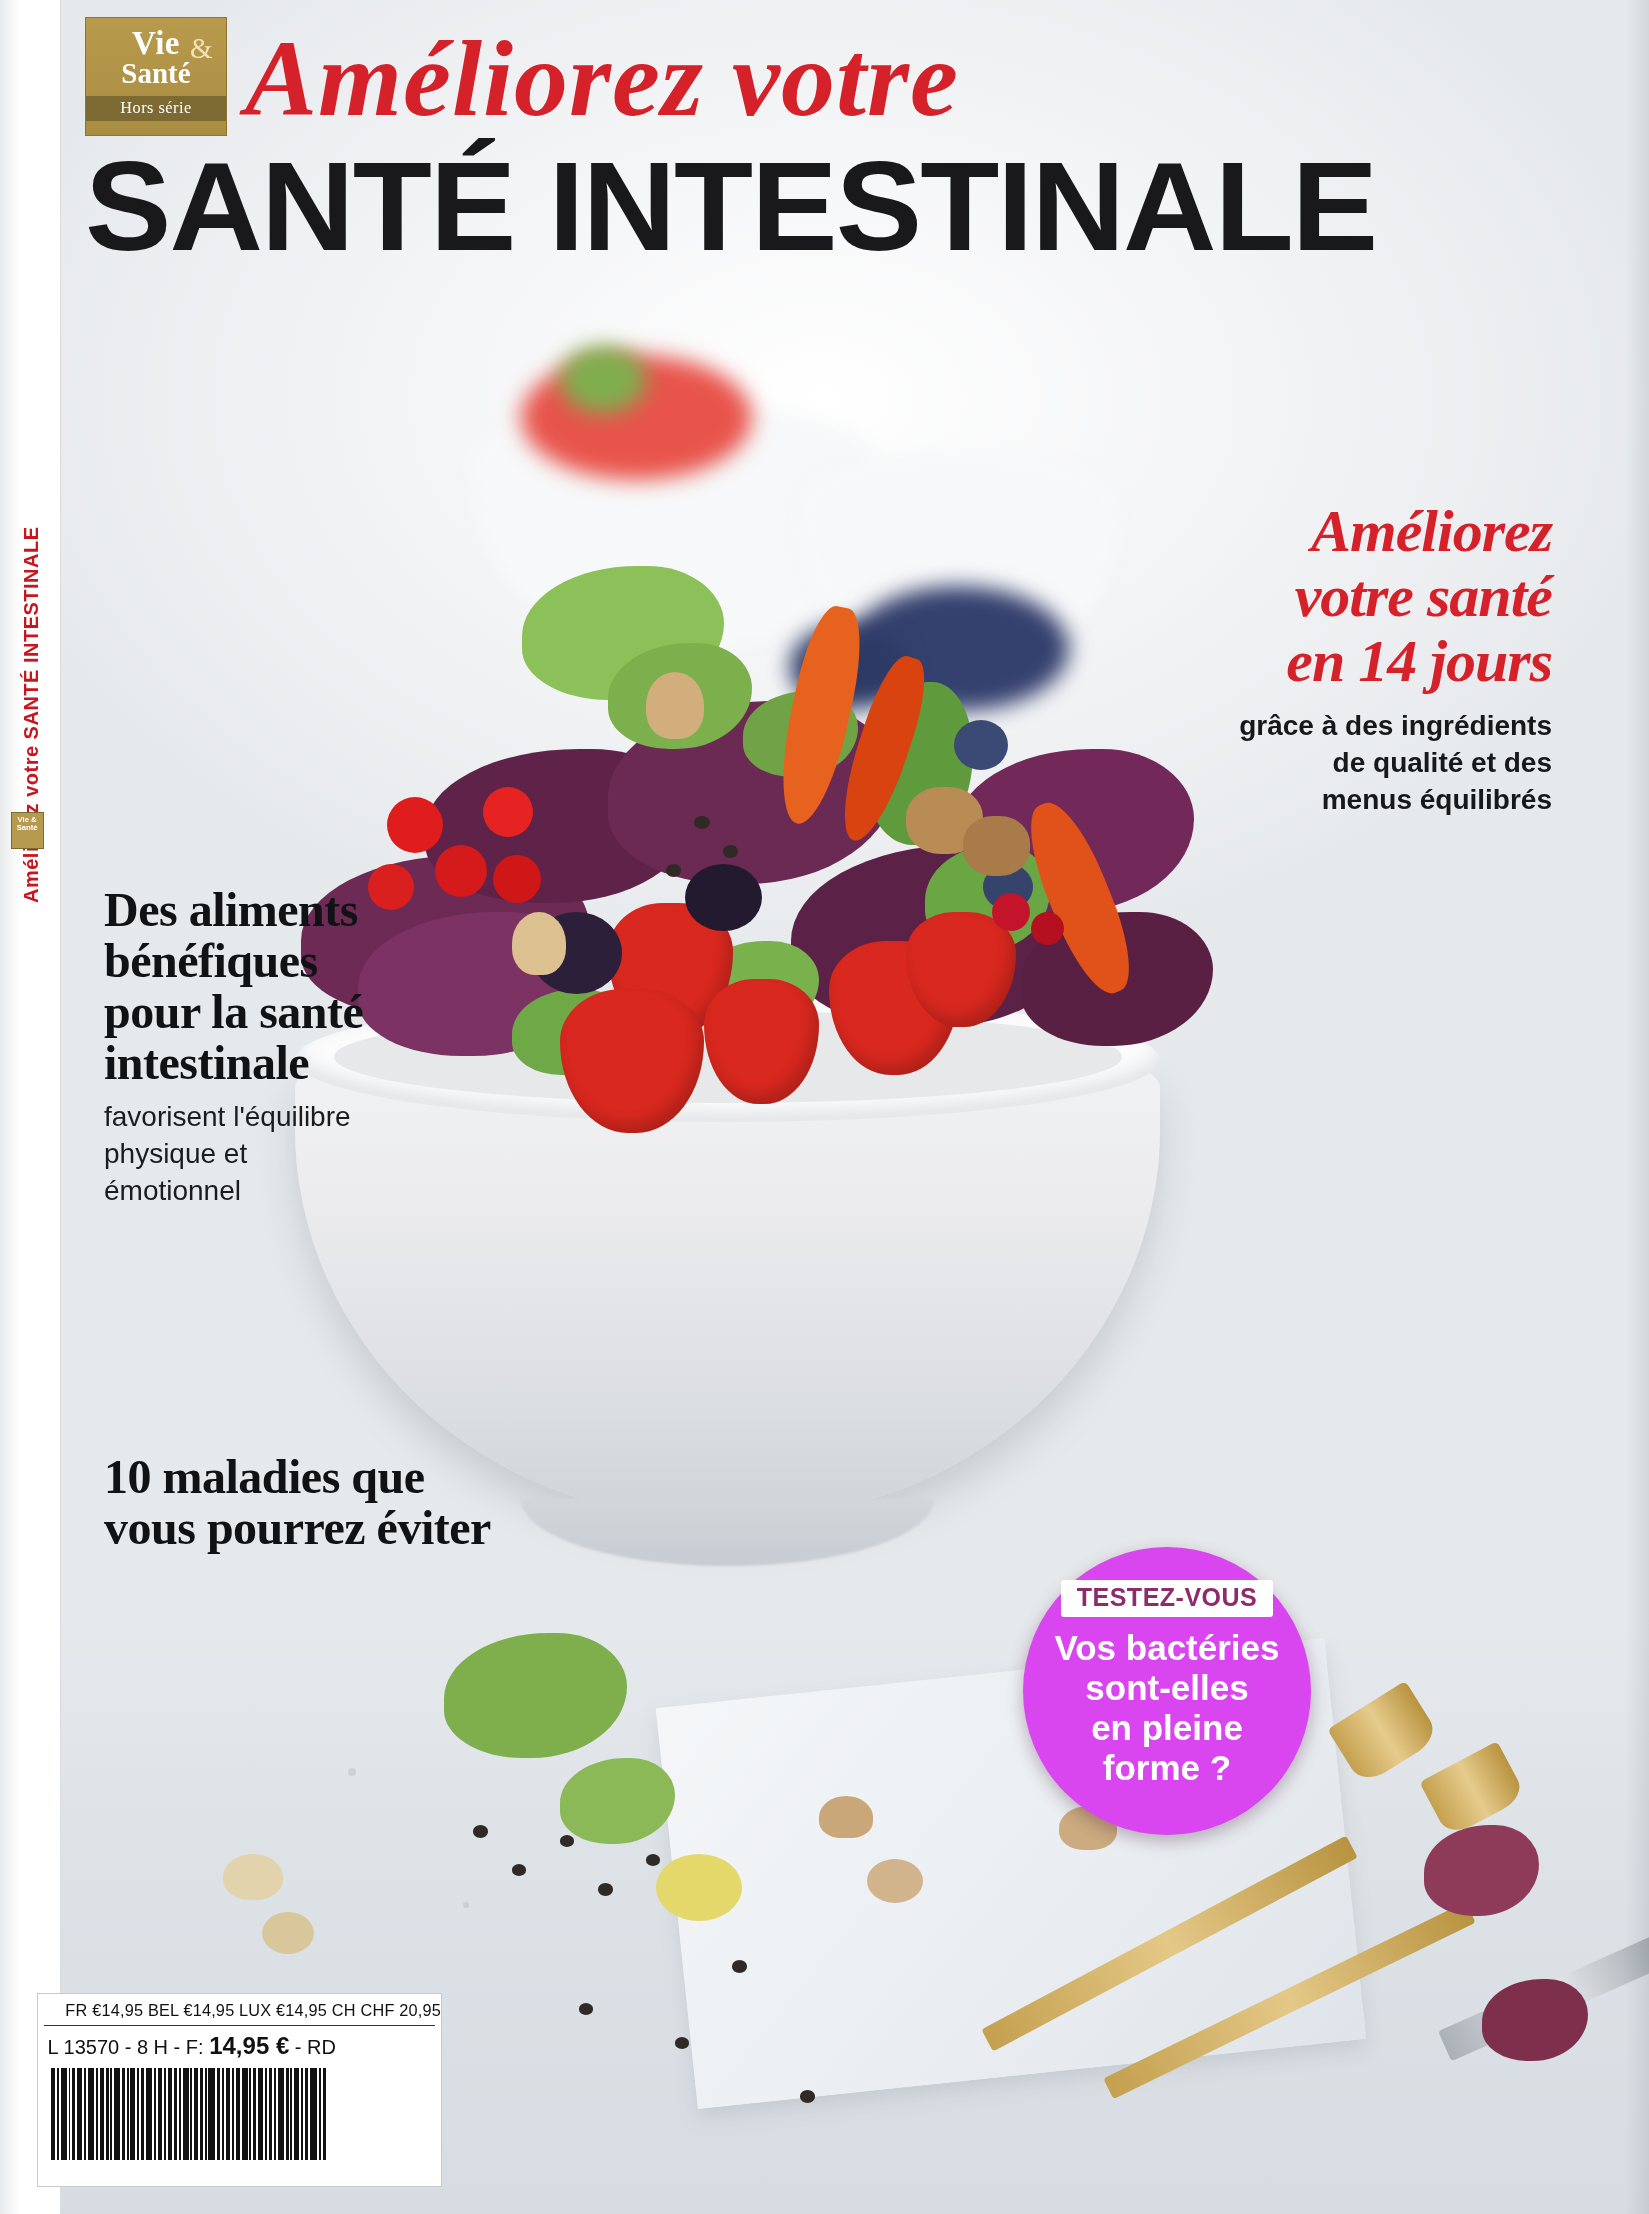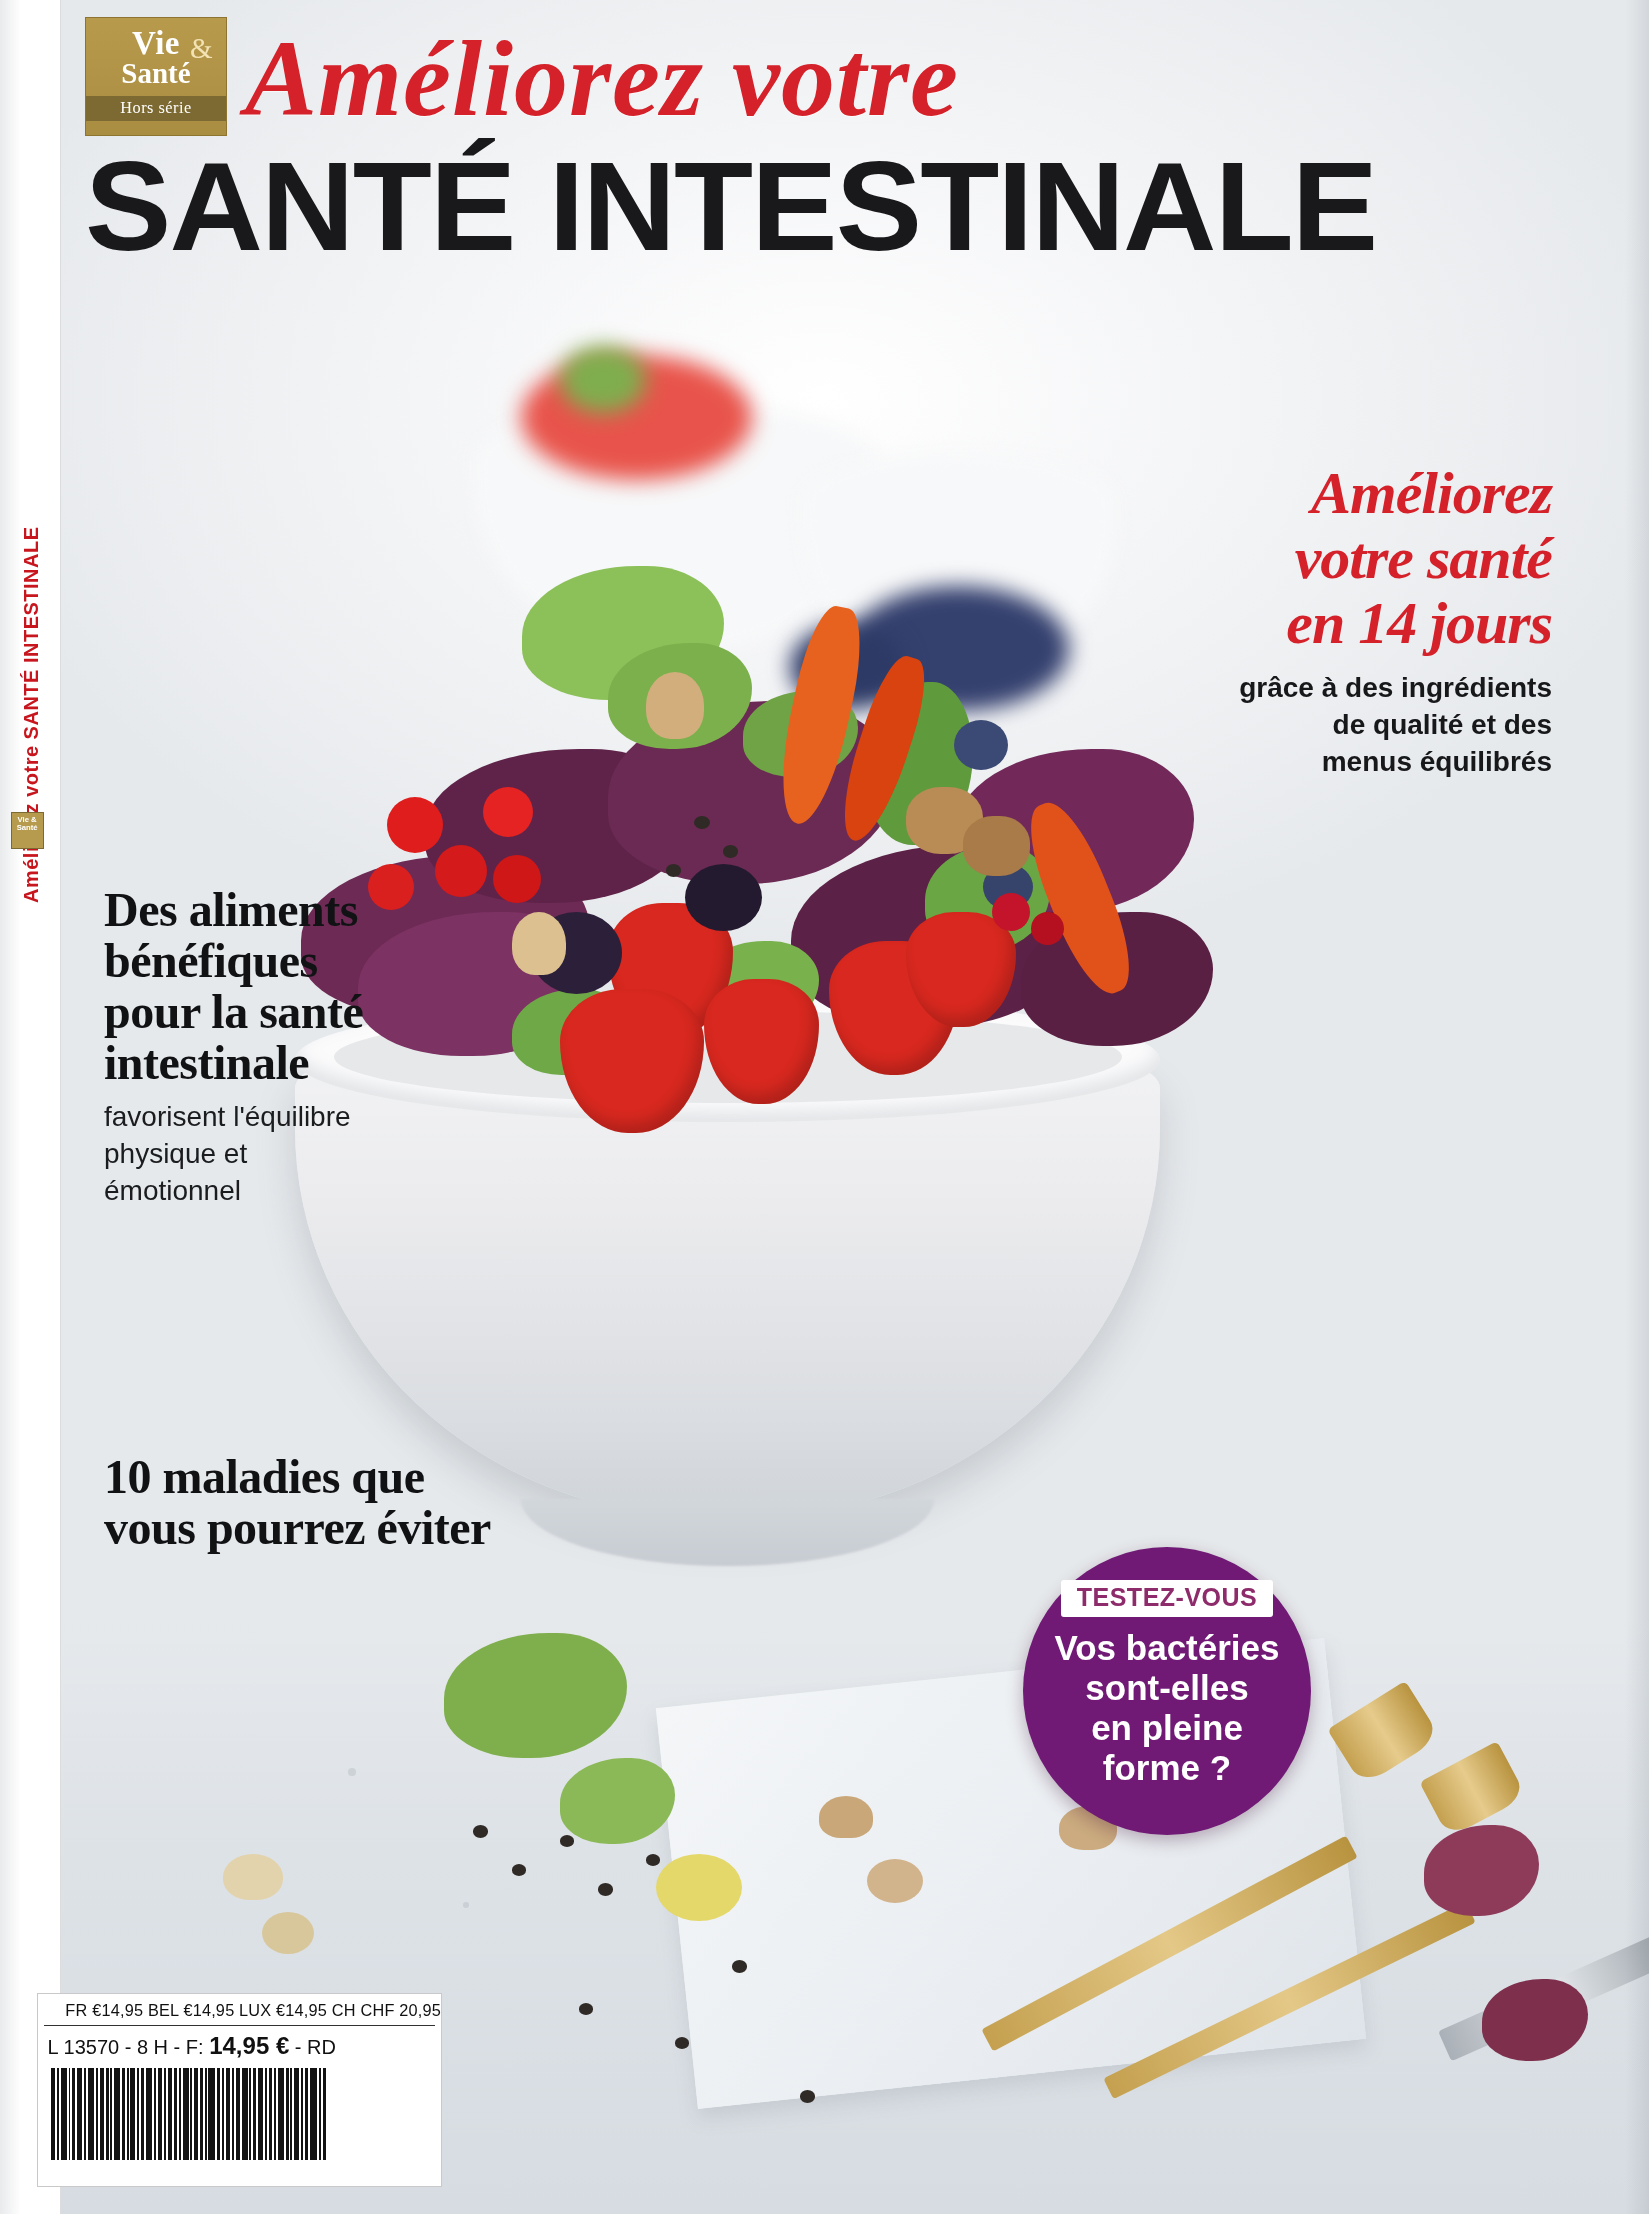--- a/index.html
+++ b/index.html
@@ -325,21 +325,21 @@
   }
 
   
   .badge {
     position: absolute;
     left: 1023px;
     top: 1547px;
     width: 288px;
     height: 288px;
     border-radius: 50%;
-    background: #701a75;
+    background: #d946ef;
     color: #fff;
     text-align: center;
     box-shadow: 0 5.8px 17.3px rgba(60,10,45,0.3);
   }
   .badge-kicker {
     display: inline-block;
     margin-top: 33px;
     background: #ffffff;
     color: #8d2b6b;
     font-weight: bold;
@@ -544,21 +544,21 @@
 physique et
 émotionnel</p>
   </div>
 
   <div class="blurb" id="blurb-3">
     <h2 style="white-space:pre-line;">10 maladies que
 vous pourrez éviter</h2>
   </div>
 
   <div class="promo">
-    <h2 style="white-space:pre-line;">Améliorez
+    <h2 style="white-space:pre-line;margin-top:38px;">Améliorez
 votre santé
 en 14 jours</h2>
     <p style="white-space:pre-line;">grâce à des ingrédients
 de qualité et des
 menus équilibrés</p>
   </div>
 
   <div class="badge">
     <div class="badge-kicker">TESTEZ-VOUS</div>
     <div class="badge-text" style="white-space:pre-line;">Vos bactéries

